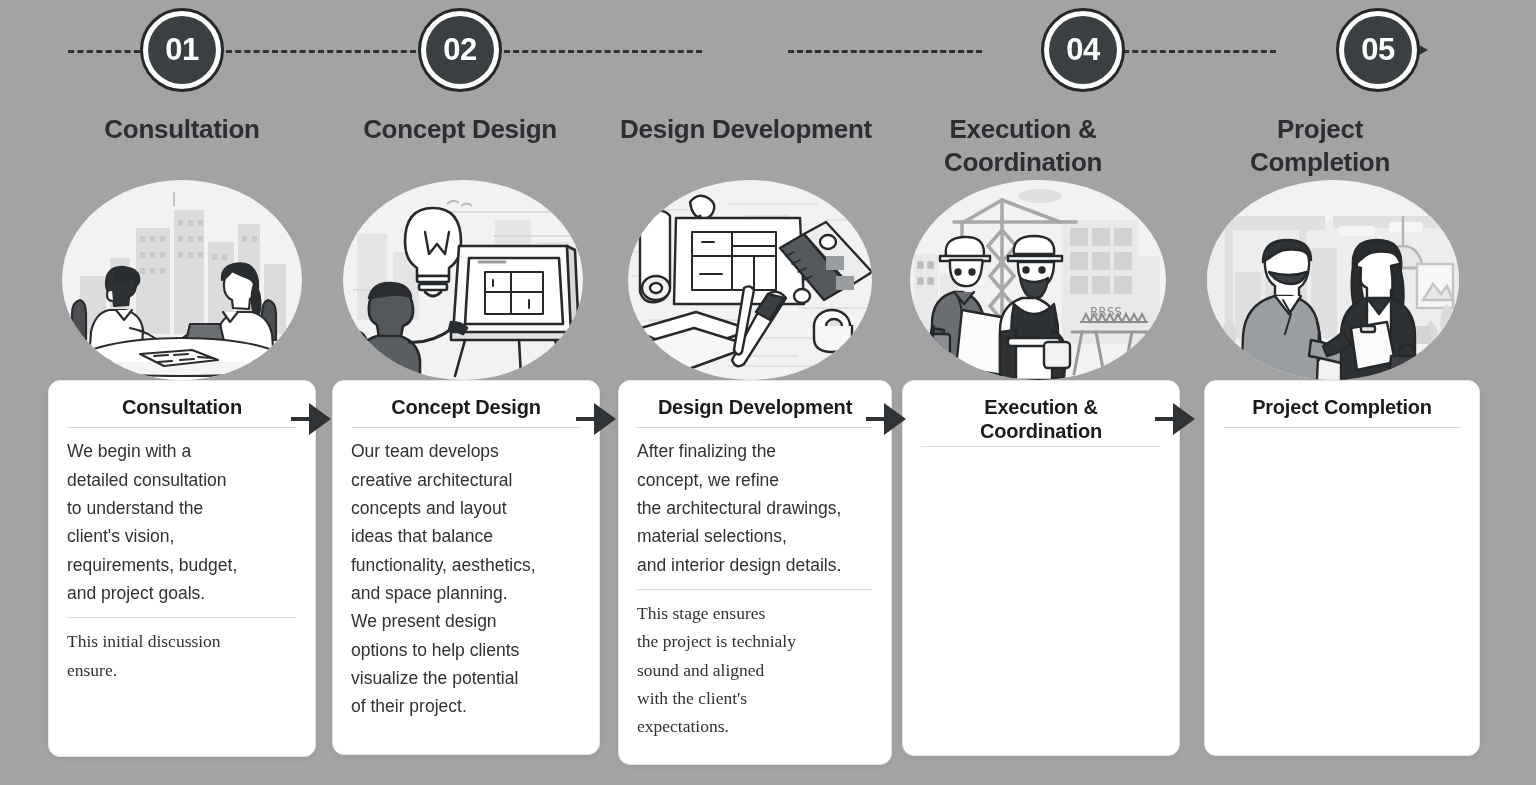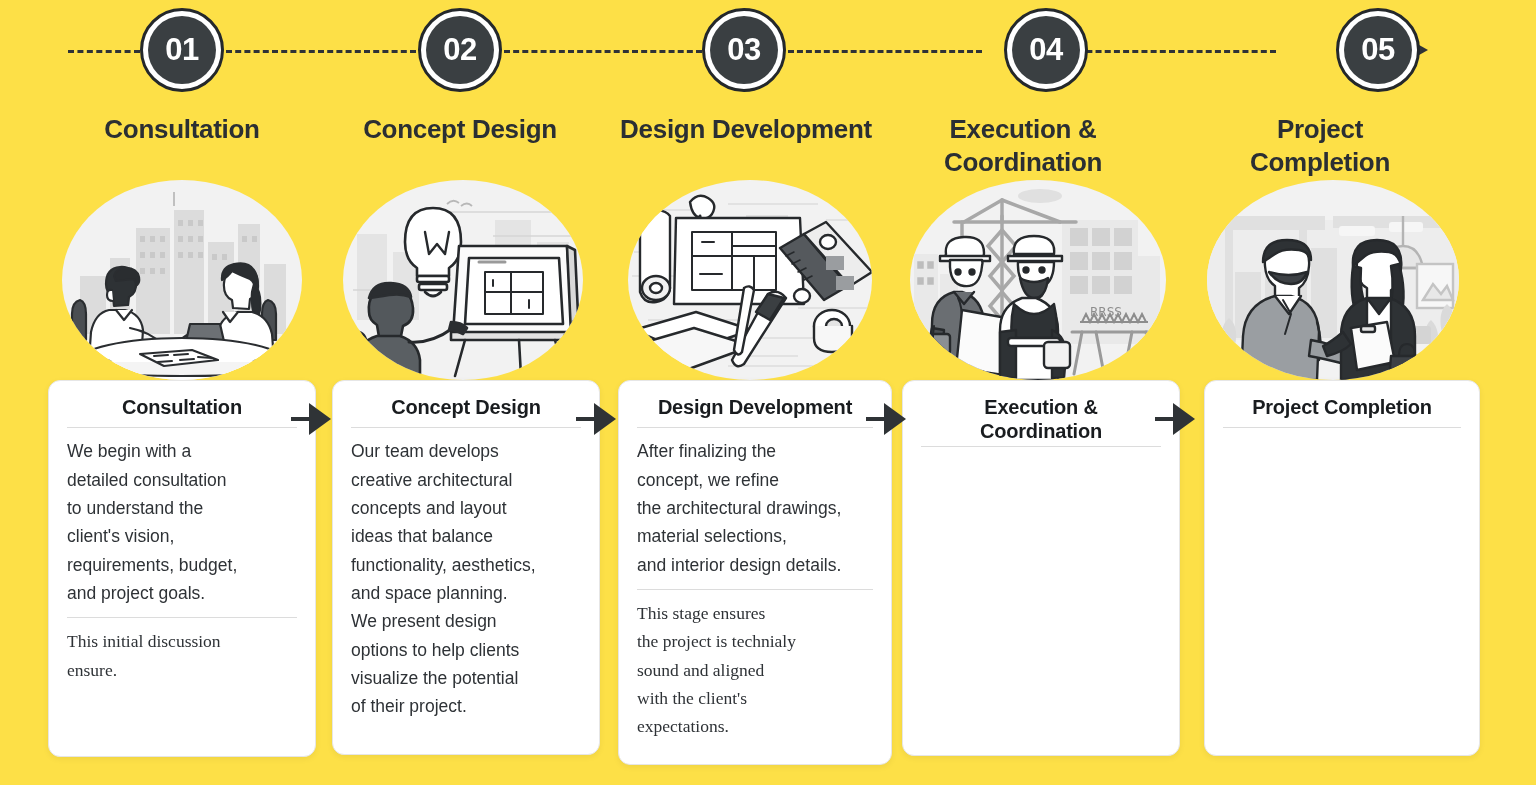--- a/index.html
+++ b/index.html
@@ -2,21 +2,21 @@
 <html><head>
 <meta charset="utf-8">
 <style>
   * { box-sizing: border-box; margin: 0; padding: 0; }
   html, body {
     width: 1536px; height: 785px;
     background: #ffffff;
     font-family: "Liberation Sans", sans-serif;
     overflow: hidden;
   }
-  .stage { position: relative; width: 1536px; height: 785px; background: #fde047; }
+  .stage { position: relative; width: 1536px; height: 785px; background: #a3a3a3; }
 
   
   .timeline { position: absolute; left: 0; top: 0; width: 1536px; height: 100px; }
   .tl-line {
     position: absolute; top: 50px; height: 0;
     border-top: 3px dashed #2f3336;
   }
   .tl-arrowhead {
     position: absolute; top: 41px;
     width: 0; height: 0;
@@ -131,24 +131,21 @@
     <div class="tl-line" style="left:1068px;width:208px;"></div>
     <div class="tl-line" style="left:1364px;width:50px;"></div>
     <div class="tl-arrowhead" style="left:1412px;"></div>
 
     <div class="node" style="left:140px;">
       <div class="node-inner">01</div>
     </div>
     <div class="node" style="left:418px;">
       <div class="node-inner">02</div>
     </div>
-    <div class="node" style="left:702px;">
-      <div class="node-inner">03</div>
-    </div>
-    <div class="node" style="left:1004px;">
+    <div class="node" style="left:1041px;">
       <div class="node-inner">04</div>
     </div>
     <div class="node" style="left:1336px;">
       <div class="node-inner">05</div>
     </div>
   </div>
 
   <div class="step-heading" style="left:52px;  top:113px; width:260px;">Consultation</div>
   <div class="step-heading" style="left:330px; top:113px; width:260px;">Concept Design</div>
   <div class="step-heading" style="left:614px; top:113px; width:264px;">Design Development</div>

